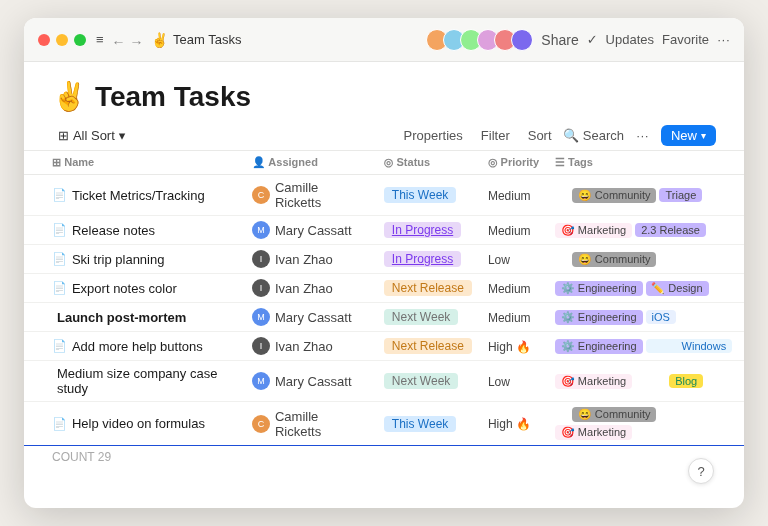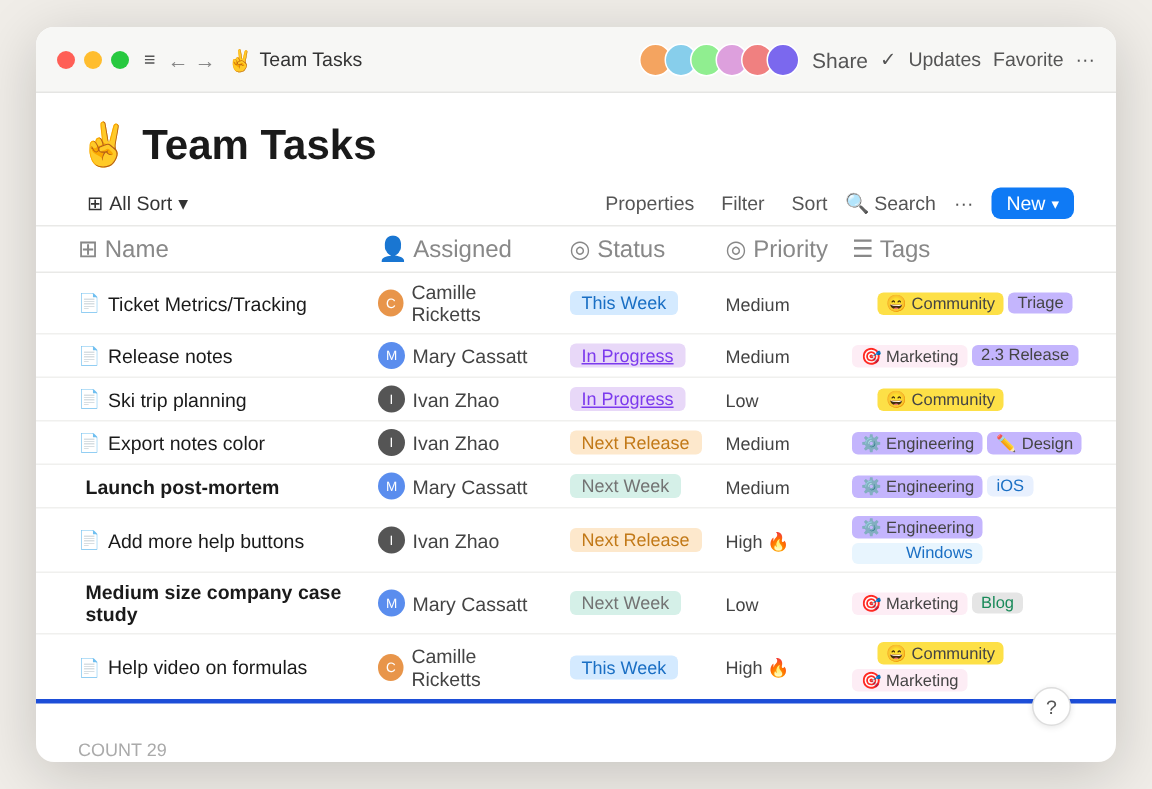--- a/index.html
+++ b/index.html
@@ -130,23 +130,23 @@
       width: 100%;
       border-collapse: collapse;
       font-size: 13px;
     }
     thead tr {
       border-bottom: 1px solid #e9e9e7;
     }
     th {
       padding: 5px 8px;
       text-align: left;
-      font-weight: 400;
+      font-weight: 700;
       color: #888;
-      font-size: 16px;
+      font-size: 11px;
       white-space: nowrap;
     }
     th:first-child { padding-left: 28px; width: 220px; }
     td {
       padding: 5px 8px;
       color: #1a1a1a;
       vertical-align: middle;
       border-bottom: 1px solid #f0f0ee;
     }
     td:first-child { padding-left: 28px; }
@@ -184,29 +184,29 @@
       align-items: center;
       gap: 2px;
       background: #c4b5fd;
       border-radius: 4px;
       padding: 1px 6px;
       font-size: 11px;
       color: #444;
       white-space: nowrap;
     }
     .tag-pink { background: #fdedf5; }
-    .tag-green { background: #fde047; margin-left: 17px; }
+    .tag-green { background: #a3a3a3; margin-left: 17px; }
     .tag-ios { background: #e8f0fe; color: #1a6fc4; }
     .tag-windows { background: #e8f5fe; color: #1a6fc4; padding-left: 36px; }
-    .tag-blog { background: #e5e5e5; color: #1a8a5a; }
+    .tag-blog { background: #fde047; color: #1a8a5a; margin-left: 34px; }
     .count-bar {
-      padding: 24px 28px;
+      padding: 4px 28px;
       font-size: 12px;
       color: #aaa;
-      border-top: 3px solid #1d4ed8;
+      border-top: 1px solid #1d4ed8;
     }
     .help-btn {
       position: absolute;
       right: 30px;
       bottom: 24px;
       width: 26px; height: 26px;
       border-radius: 50%;
       background: #fff;
       border: 1px solid #ddd;
       display: flex;
@@ -438,21 +438,21 @@
                 <div class="tags-cell">
                   <span class="tag ">⚙️ Engineering</span>
                   <span class="tag tag-windows">Windows</span>
                 </div>
               </td>
             </tr>
             <tr>
               <td>
                 <div class="task-name">
     <span class="row-icon"></span>
-    <span style="font-weight:700">Medium size company case study</span>
+    <span style="font-weight:400">Medium size company case study</span>
   </div>
               </td>
               <td>
                 <div class="assigned">
     <div class="assigned-av av-mary">M</div>
     <span>Mary Cassatt</span>
   </div>
               </td>
               <td><span class="status-badge status-nextweek">Next Week</span></td>
               <td><span class="priority-badge">Low</span></td>

